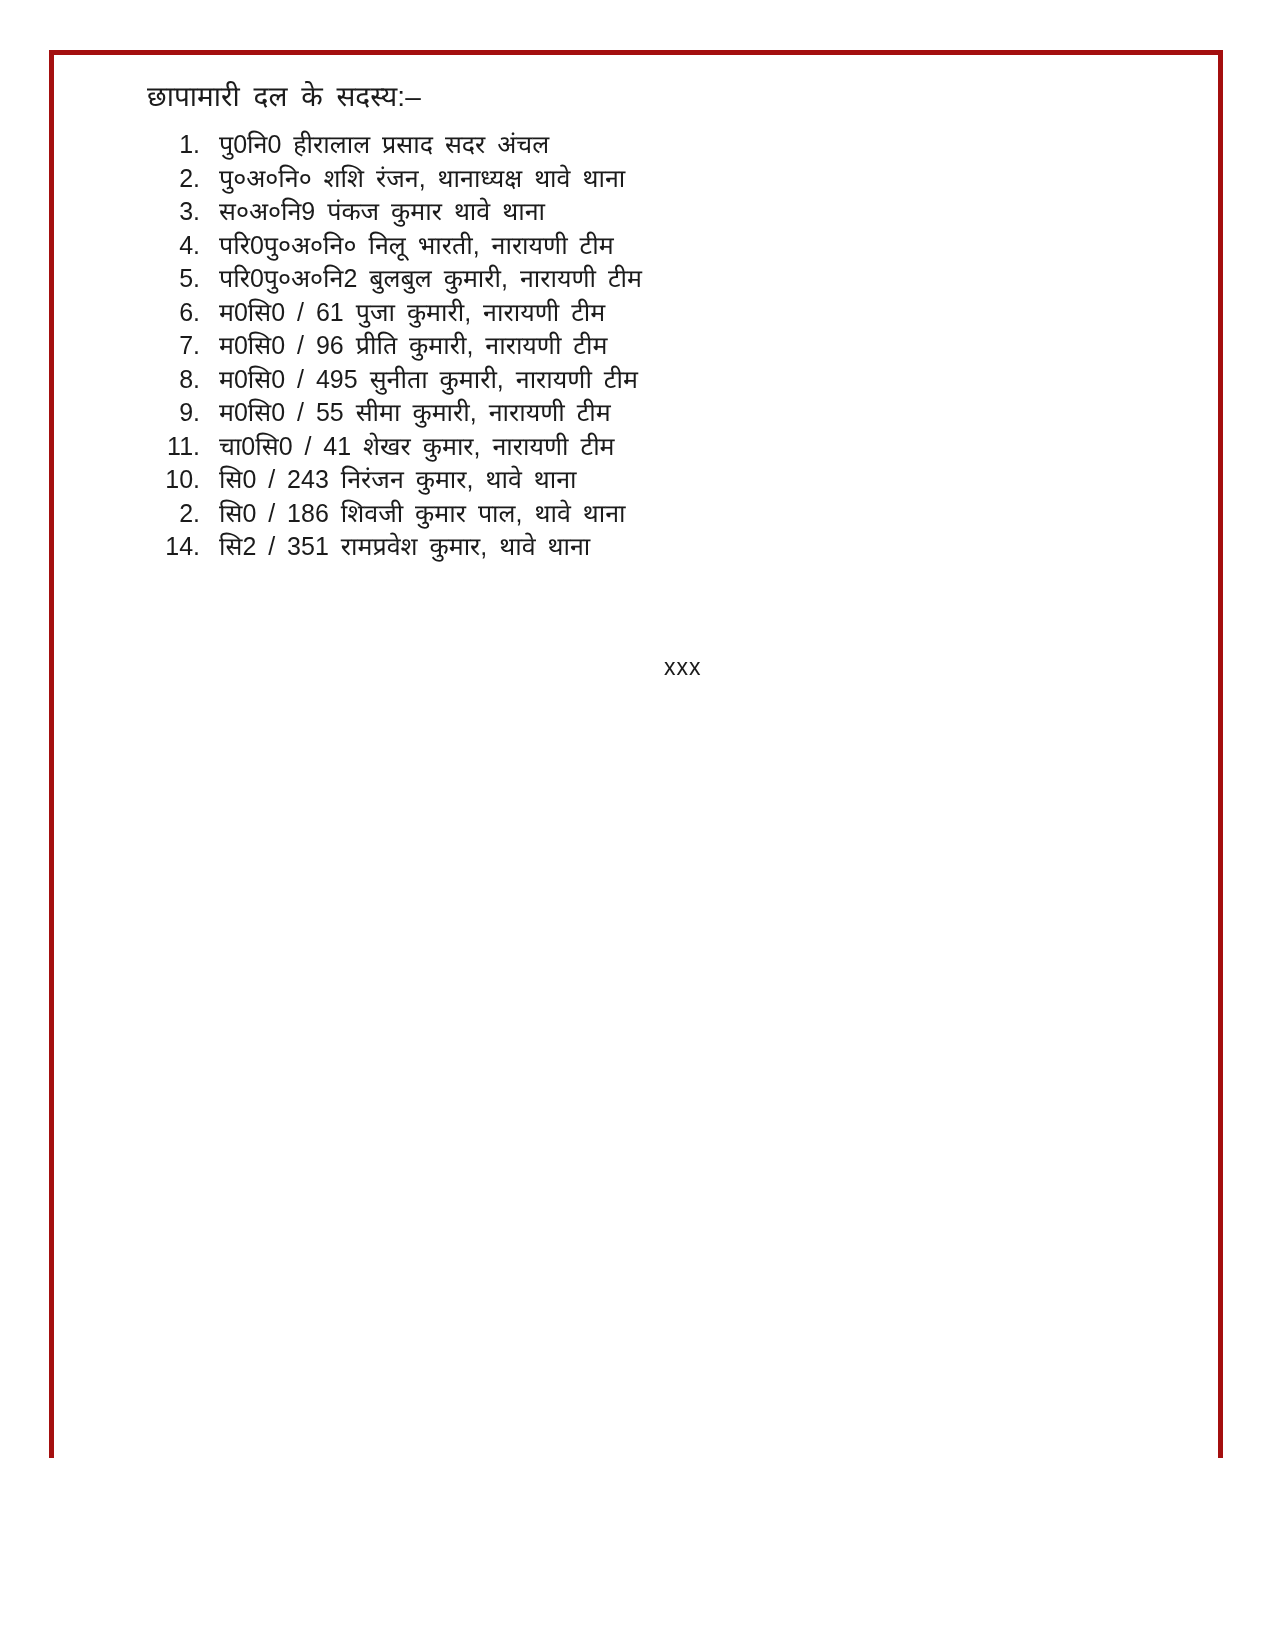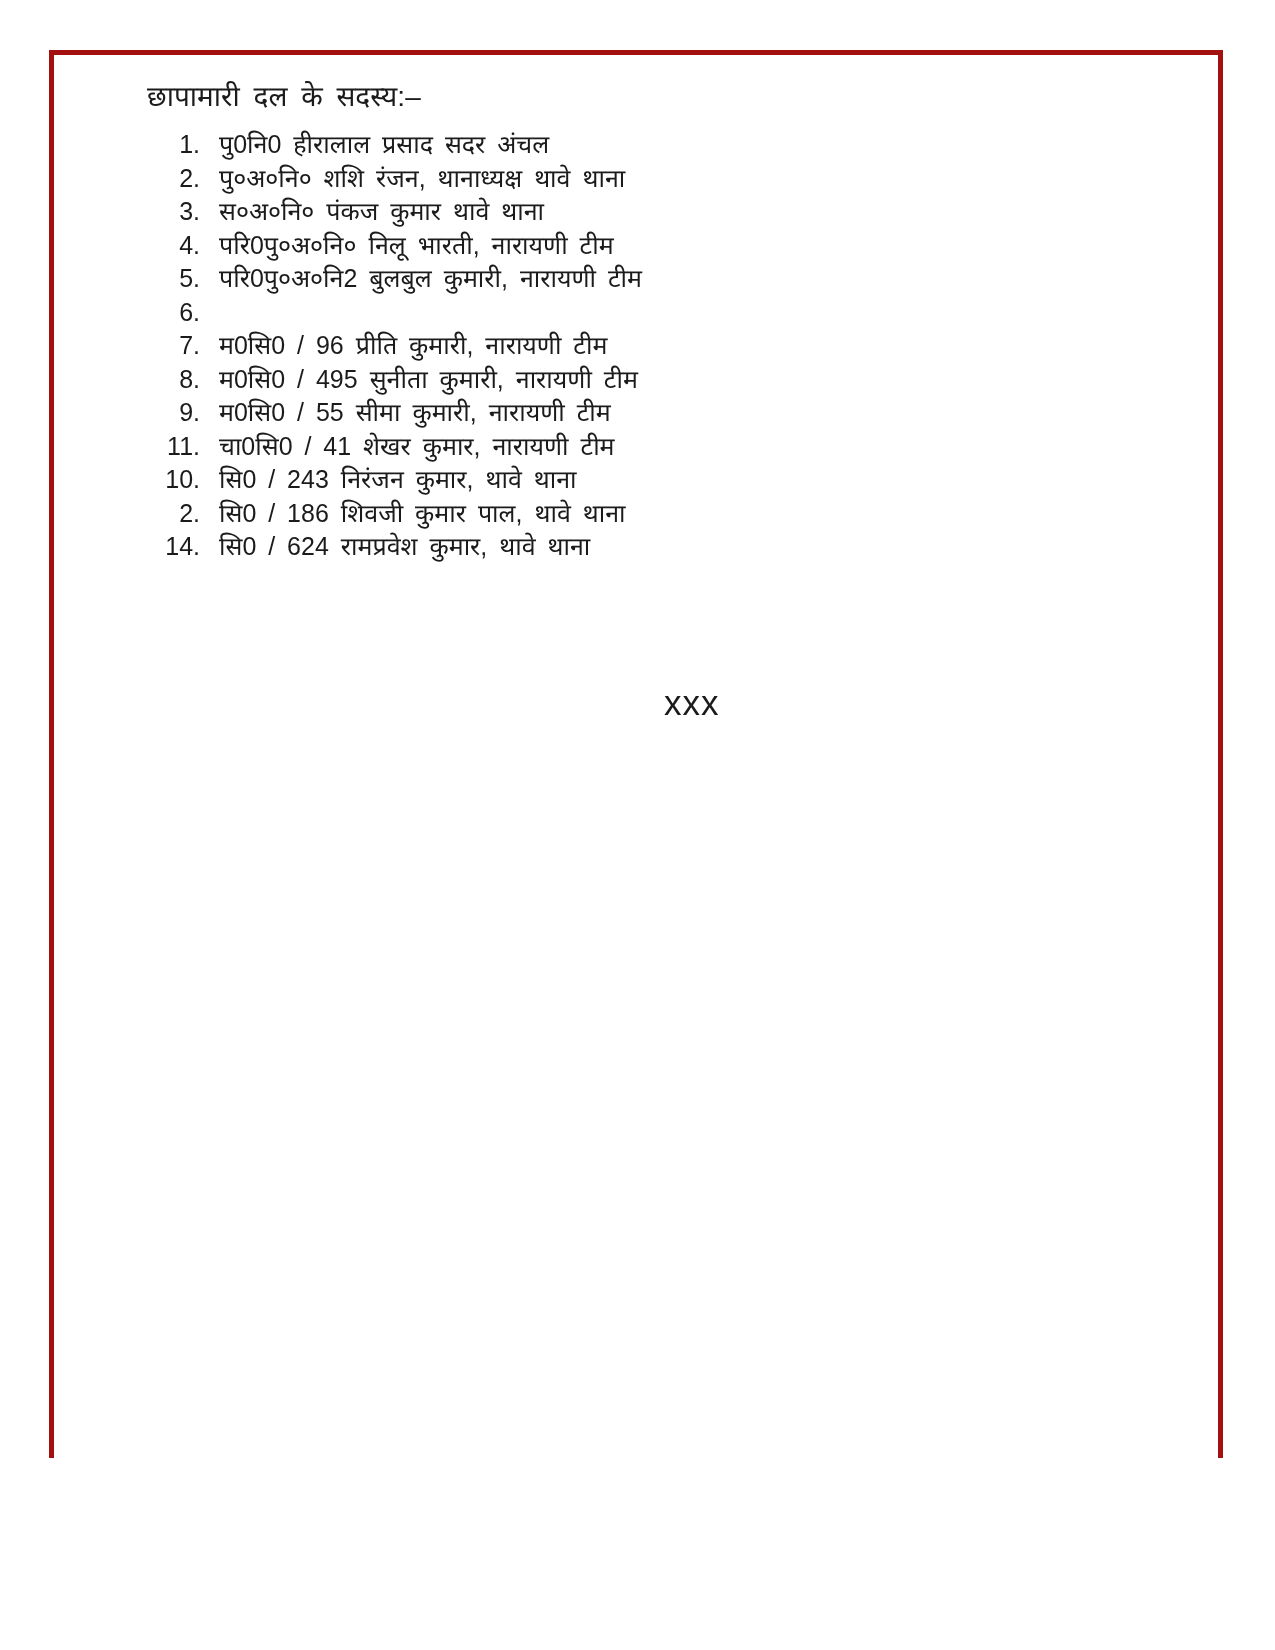--- a/index.html
+++ b/index.html
@@ -53,22 +53,22 @@
     text-align: right;
     flex: 0 0 40px;
   }
   .list-text {
     margin-left: 19px;
     word-spacing: 5px;
   }
   .end-mark {
     position: absolute;
     left: 664px;
-    top: 688px;
-    font-size: 35px;
+    top: 652px;
+    font-size: 23px;
     line-height: 30px;
     letter-spacing: 1px;
   }
 </style>
 </head>
 <body>
 
 <div class="page" style="color: rgb(27, 27, 27);">
   <div class="border-frame" style="border-color: rgb(164, 15, 15);"></div>
 
@@ -78,32 +78,33 @@
     <div class="list-row">
       <span class="list-num">1.</span>
       <span class="list-text">पु0नि0 हीरालाल प्रसाद सदर अंचल</span>
     </div>
     <div class="list-row">
       <span class="list-num">2.</span>
       <span class="list-text">पु०अ०नि० शशि रंजन, थानाध्यक्ष थावे थाना</span>
     </div>
     <div class="list-row">
       <span class="list-num">3.</span>
-      <span class="list-text">स०अ०नि० पंकज कुमार थावे थाना</span>
+      <span class="list-text">स०अ०नि9 पंकज कुमार थावे थाना</span>
     </div>
     <div class="list-row">
       <span class="list-num">4.</span>
       <span class="list-text">परि0पु०अ०नि० निलू भारती, नारायणी टीम</span>
     </div>
     <div class="list-row">
       <span class="list-num">5.</span>
       <span class="list-text">परि0पु०अ०नि2 बुलबुल कुमारी, नारायणी टीम</span>
     </div>
     <div class="list-row">
       <span class="list-num">6.</span>
+      <span class="list-text">म0सि0 / 61 पुजा कुमारी, नारायणी टीम</span>
     </div>
     <div class="list-row">
       <span class="list-num">7.</span>
       <span class="list-text">म0सि0 / 96 प्रीति कुमारी, नारायणी टीम</span>
     </div>
     <div class="list-row">
       <span class="list-num">8.</span>
       <span class="list-text">म0सि0 / 495 सुनीता कुमारी, नारायणी टीम</span>
     </div>
     <div class="list-row">
@@ -117,18 +118,18 @@
     <div class="list-row">
       <span class="list-num">10.</span>
       <span class="list-text">सि0 / 243 निरंजन कुमार, थावे थाना</span>
     </div>
     <div class="list-row">
       <span class="list-num">2.</span>
       <span class="list-text">सि0 / 186 शिवजी कुमार पाल, थावे थाना</span>
     </div>
     <div class="list-row">
       <span class="list-num">14.</span>
-      <span class="list-text">सि0 / 624 रामप्रवेश कुमार, थावे थाना</span>
+      <span class="list-text">सि2 / 351 रामप्रवेश कुमार, थावे थाना</span>
     </div>
   </div>
 
   <div class="end-mark">xxx</div>
 </div>
 
 </body></html>

